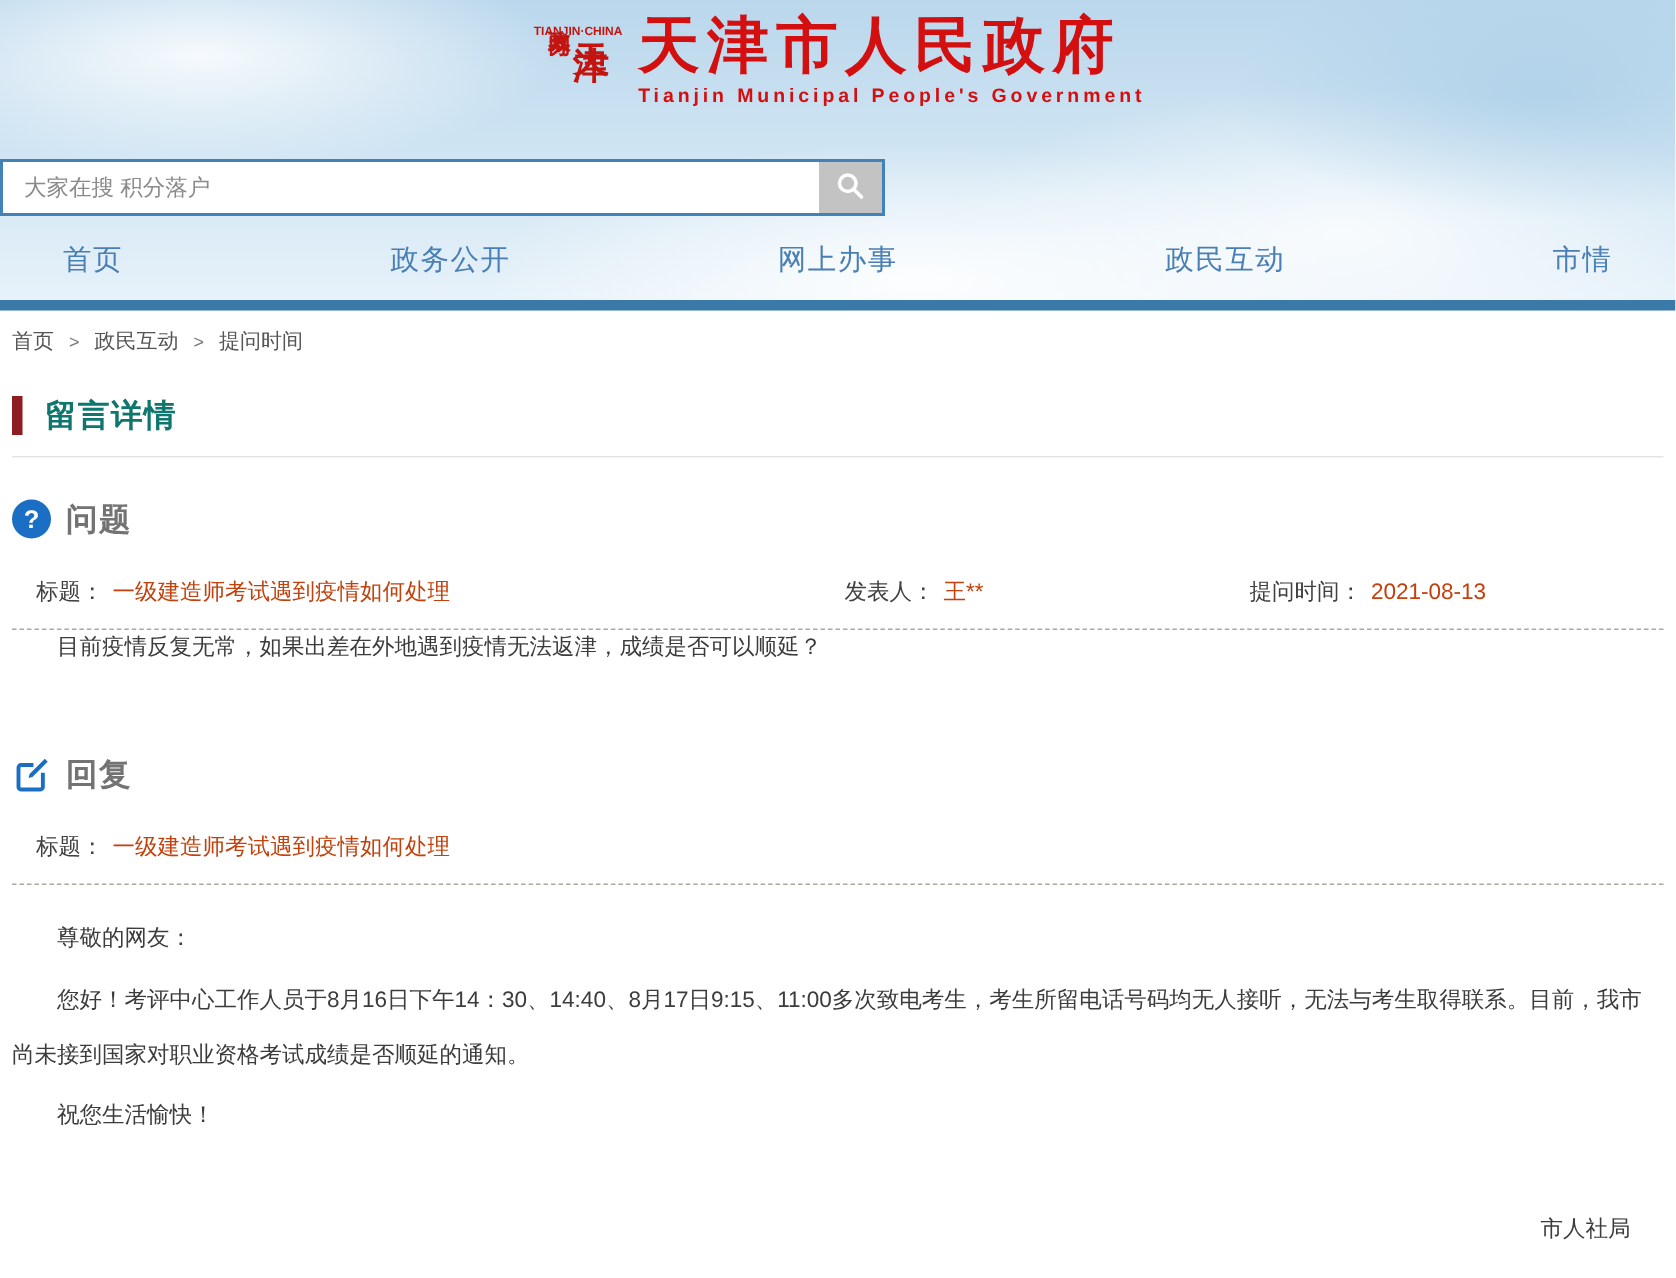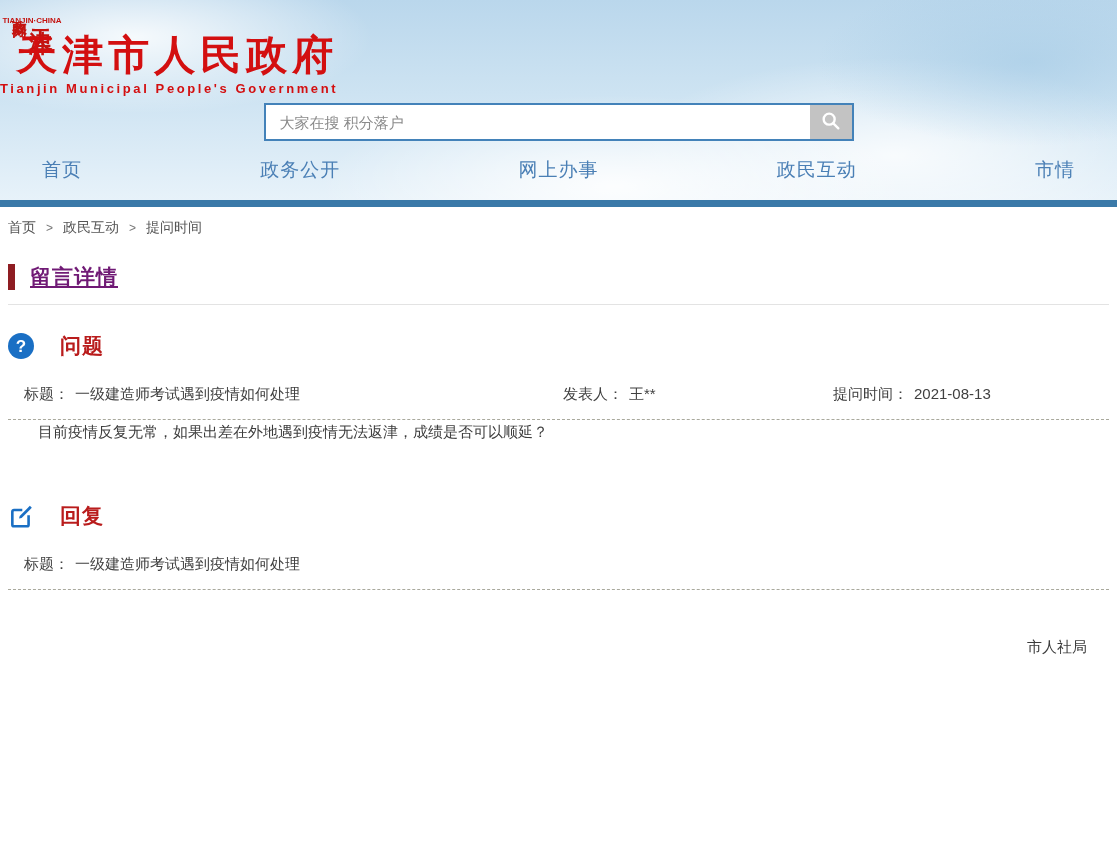--- a/index.html
+++ b/index.html
@@ -23,41 +23,41 @@
       radial-gradient(ellipse 380px 140px at 80% 75%, rgba(255,255,255,.8), rgba(255,255,255,0) 70%),
       linear-gradient(180deg,#bad7ec 0%, #cde3f2 45%, #e9f3fa 100%);
   }
   .header-bottom-bar {
     position:absolute; left:0; bottom:0; width:100%; height:7px;
     background:#3a79a8;
   }
 
   .logo-row {
     display:flex; justify-content:center; align-items:flex-start;
-    padding-top:8px; gap:8px;flex-direction:column;
+    padding-top:8px; gap:8px;
   }
   .seal { width:64px; text-align:center; color:#c41410; user-select:none; }
   .seal-grid {
     display:flex; flex-direction:row; justify-content:center; gap:2px;
     font-weight:bold; line-height:1;
     font-family:"DejaVu Serif","Liberation Serif",serif;
   }
   .seal-col-left { writing-mode:vertical-rl; font-size:15px; letter-spacing:2px; }
   .seal-col-right { writing-mode:vertical-rl; font-size:24px; letter-spacing:2px; }
   .seal-caption { font-size:8px; font-weight:bold; letter-spacing:0; margin-top:2px; white-space:nowrap; }
 
-  .title-block { text-align:right; }
+  .title-block { text-align:left; }
   .site-title {
     font-size:41px; font-weight:bold; color:#d30f10; letter-spacing:5px; line-height:1.1;
   }
   .site-subtitle {
     font-size:13px; font-weight:bold; color:#d30f10; letter-spacing:2.6px; margin-top:3px;
   }
 
-  .search-row { display:flex; justify-content:center; margin-top:7px; }
+  .search-row { display:flex; margin-top:35px; }
   .search-box {
     width:590px; height:38px; border:2px solid #4382b9; background:#fff;
     display:flex; align-items:stretch;
   }
   .search-input {
     flex:1; border:none; outline:none; padding:0 14px;
     font-size:15px; color:#555; background:transparent;
     font-family:"Liberation Sans","DejaVu Sans",sans-serif;
   }
   .search-input::placeholder { color:#8a8a8a; opacity:1; }
@@ -81,41 +81,41 @@
   .crumb-sep { color:#777; font-size:12px; }
 
   
   .main { padding:0 8px; }
 
   .section-title-row {
     display:flex; align-items:center; margin-top:16px;
     border-bottom:1px solid #e3e3e3; padding-bottom:13px;
   }
   .section-title-bar { width:7px; height:26px; background:#8e1d22; margin-right:15px; }
-  .section-title { font-size:21px; font-weight:bold; color:#701a75; letter-spacing:1px;text-decoration:underline; }
+  .section-title { font-size:21px; font-weight:bold; color:#0f766e; letter-spacing:1px; }
 
   .block-heading { display:flex; align-items:center; gap:10px; margin-top:27px; }
-  .block-heading-text { font-size:21px; font-weight:bold; color:#b91c1c; letter-spacing:1px;margin-left:16px; }
+  .block-heading-text { font-size:21px; font-weight:bold; color:#737373; letter-spacing:1px; }
   .q-icon {
     width:26px; height:26px; border-radius:50%; background:#1a6fc4;
     color:#fff; font-size:17px; font-weight:bold;
     display:flex; align-items:center; justify-content:center; line-height:1;
   }
   .r-icon { width:26px; height:26px; display:block; }
 
   .detail-row {
     display:flex; margin-top:25px; padding-bottom:15px;
     border-bottom:1px dashed #a9a99d;
     font-size:15px; color:#3c3c3c;
   }
   .detail-col-title { flex:1; min-width:0; }
   .detail-col-mid { width:270px; flex:none; }
   .detail-col-right { width:292px; flex:none; }
   .detail-label { color:#404040;margin-left:16px; }
-  .detail-value { color:#404040; margin-left:6px; }
+  .detail-value { color:#c2410c; margin-left:6px; }
 
   .q-content {
     font-size:15px; color:#3c3c3c;
     text-indent:2em; line-height:1.6;
   }
 
   .reply-block-heading { margin-top:58px; }
 
   .reply-body { font-size:15px; color:#3c3c3c; }
   .reply-body p { text-indent:2em; line-height:2.45; }
@@ -217,20 +217,25 @@
       </span>
       <span class="block-heading-text">回复</span>
     </div>
 
     <div class="detail-row">
       <div class="detail-col-title">
         <span class="detail-label">标题：</span><span class="detail-value">一级建造师考试遇到疫情如何处理</span>
       </div>
     </div>
 
+    <div class="reply-body">
+      <p class="reply-salutation">尊敬的网友：</p>
+      <p class="reply-text">您好！考评中心工作人员于8月16日下午14：30、14:40、8月17日9:15、11:00多次致电考生，考生所留电话号码均无人接听，无法与考生取得联系。目前，我市尚未接到国家对职业资格考试成绩是否顺延的通知。</p>
+      <p class="reply-closing">祝您生活愉快！</p>
+    </div>
 
     <div class="signature-block">
       <div>市人社局</div>
 
     </div>
   </div>
 
 </div>
 
 </body></html>

